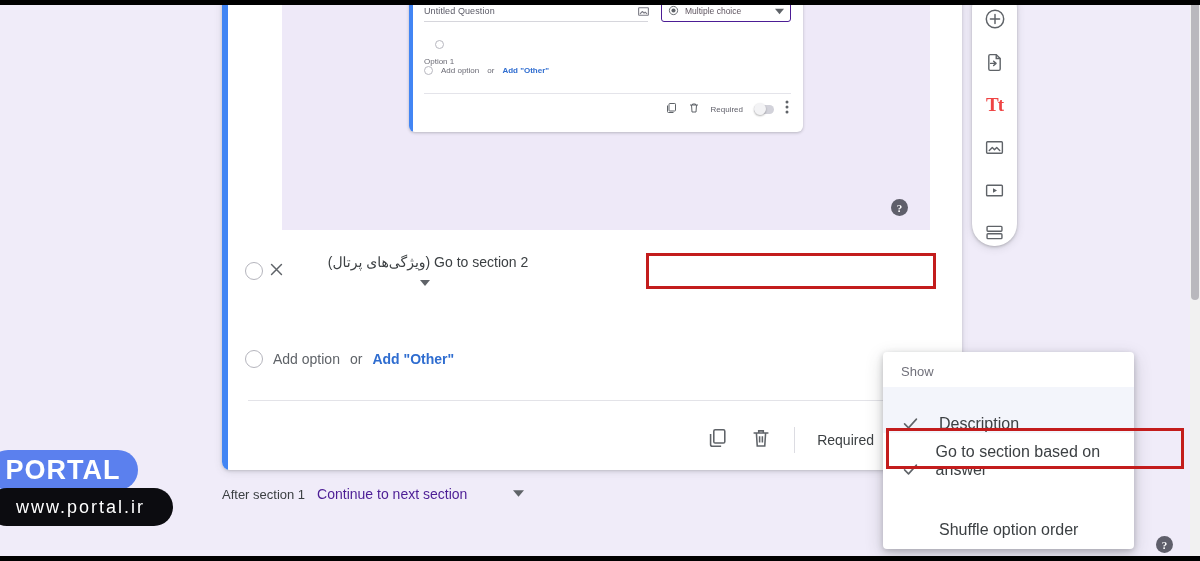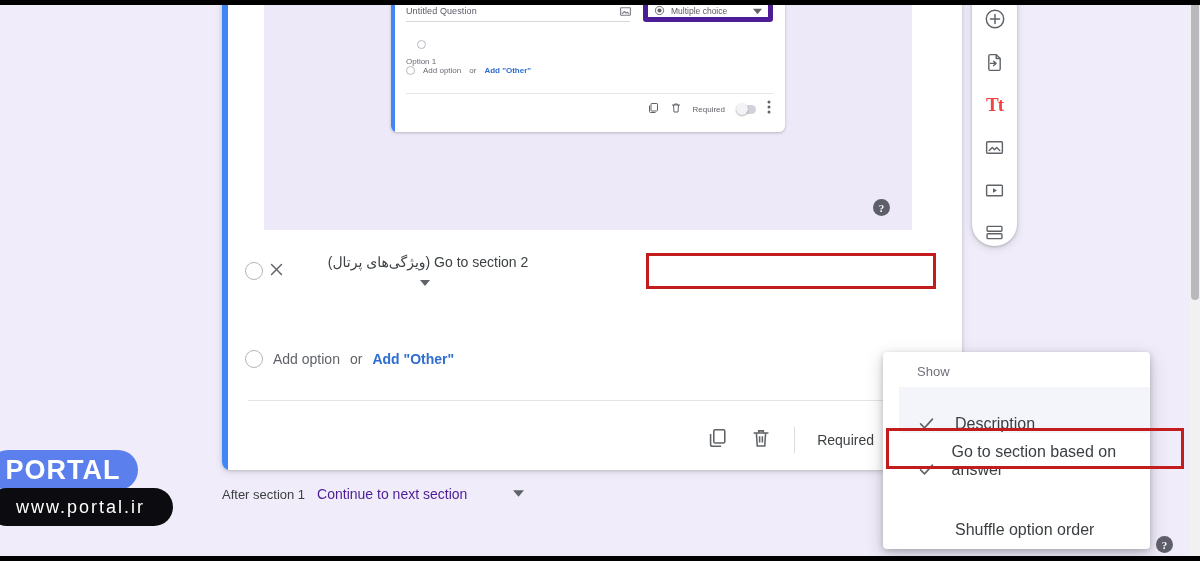--- a/index.html
+++ b/index.html
@@ -74,21 +74,21 @@
   .question-card .active-bar {
     position: absolute;
     left: 0; top: 0;
     width: 6px; height: 100%;
     background: #4285f4;
   }
 
   
   .nested-shot {
     position: absolute;
-    left: 42px;   
+    left: 60px;   
     top: 20px;    
     width: 648px;
     height: 230px;
     background: #eee9f8;
     overflow: hidden;
   }
   .nested-shot .inner-card {
     position: absolute;
     left: 127px;
     top: -36px;
@@ -119,21 +119,21 @@
   }
   .inner-title-underline {
     height: 1px;
     background: #d6d6dc;
     width: 224px;
   }
   .inner-type-box {
     position: absolute;
     left: 252px; top: 36px;
     width: 130px; height: 22px;
-    border: 5px solid #4c1d95;
+    border: 1px solid #4c1d95;
     border-radius: 3px;
     background: #fff;
     display: flex;
     align-items: center;
     gap: 6px;
     padding: 0 6px;
     box-sizing: border-box;
   }
   .inner-type-label {
     font-size: 8.5px;
@@ -380,21 +380,21 @@
   }
 
   
   .menu {
     position: absolute;
     left: 883px; top: 352px;
     width: 251px;
     background: #ffffff;
     border-radius: 4px;
     box-shadow: 0 2px 6px rgba(60,64,67,.28), 0 6px 18px rgba(60,64,67,.22);
-    padding: 8px 0 10px 16px;
+    padding: 8px 0 10px 0;
     z-index: 50;
   }
   .menu-header {
     font-size: 13px;
     color: #70707a;
     padding: 4px 0 8px 18px;
   }
   .menu-item {
     height: 46px;
     display: flex;

